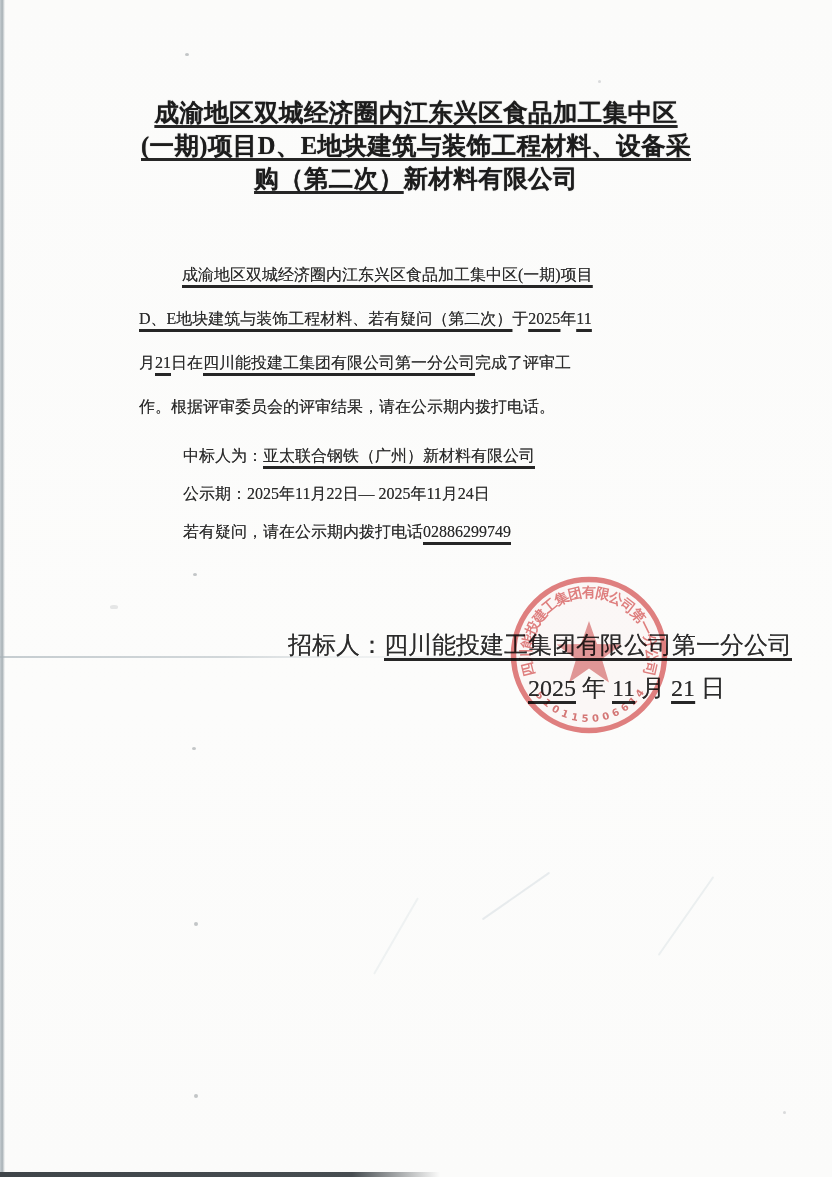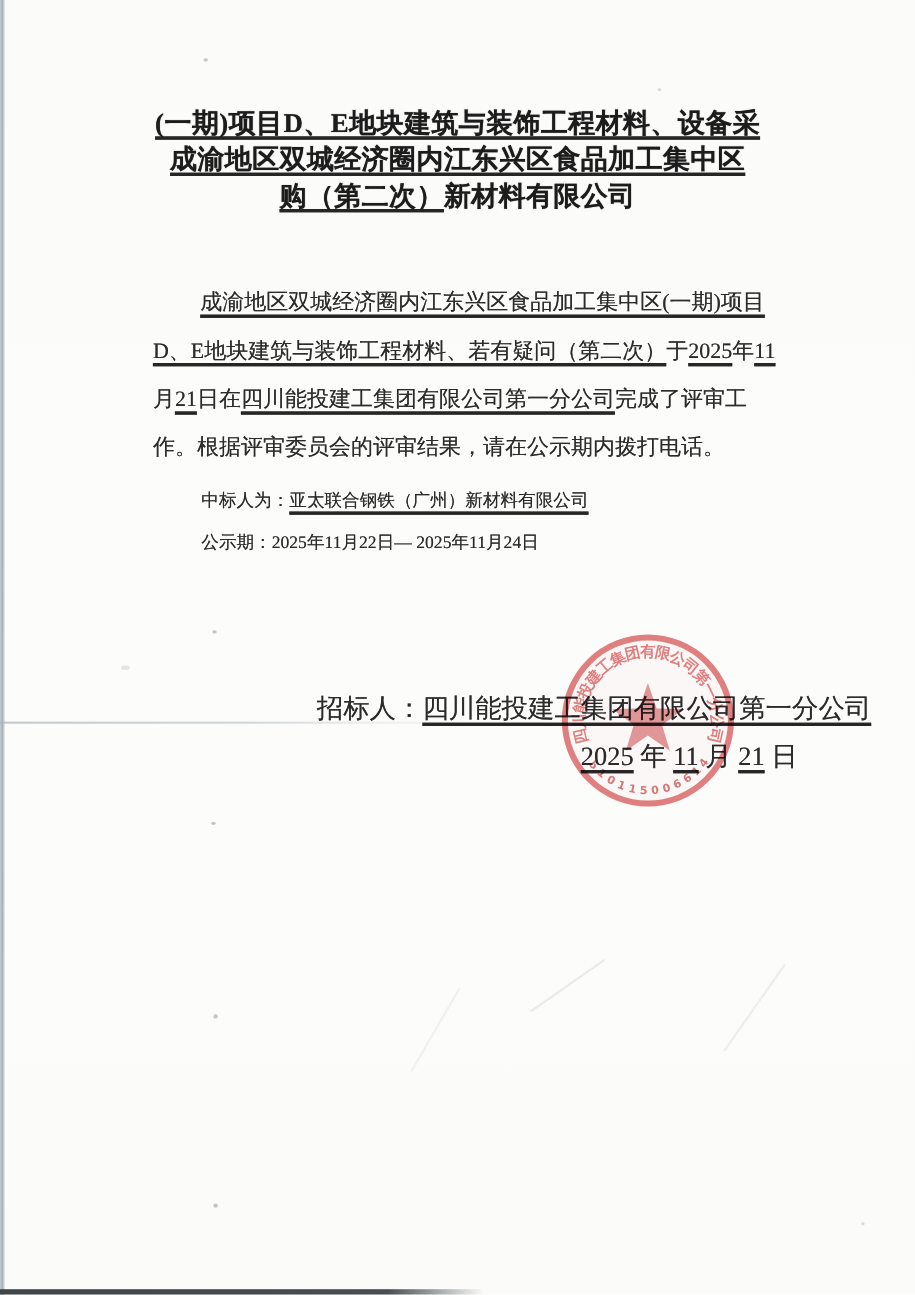--- a/index.html
+++ b/index.html
@@ -32,21 +32,21 @@
   
   .doc-title{
     position:absolute;top:96px;left:96px;right:96px;
     text-align:center;color:#1c1c1c;font-weight:700;
     font-size:24.5px;line-height:33px;letter-spacing:.4px;
     text-shadow:0 0 .8px rgba(25,25,25,.75);
     white-space:nowrap;
   }
   .para{
     position:absolute;top:253px;left:139px;
-    color:#2b2b2b;font-size:20px;line-height:44px;
+    color:#2b2b2b;font-size:16px;line-height:44px;
     text-shadow:0 0 .6px rgba(40,40,40,.65);
     white-space:nowrap;
   }
   .para .indent{padding-left:43px;}
   .award{
     position:absolute;top:437px;left:183px;
     color:#2b2b2b;font-size:16px;line-height:38px;
     text-shadow:0 0 .6px rgba(40,40,40,.65);
     white-space:nowrap;
   }
@@ -92,35 +92,36 @@
   <div class="speck" style="left:110px;top:605px;width:8px;height:4px;opacity:.2;border-radius:40%;"></div>
   <div class="speck" style="left:192px;top:747px;width:4px;height:3px;"></div>
   <div class="speck" style="left:194px;top:922px;width:4px;height:4px;"></div>
   <div class="speck" style="left:194px;top:1094px;width:4px;height:4px;"></div>
   <div class="speck" style="left:783px;top:1111px;width:3px;height:3px;opacity:.3;"></div>
   <div class="diag" style="left:475px;top:895px;width:82px;transform:rotate(-35deg);"></div>
   <div class="diag" style="left:638px;top:915px;width:96px;transform:rotate(-55deg);opacity:.7;"></div>
   <div class="diag" style="left:352px;top:935px;width:88px;transform:rotate(-60deg);opacity:.55;"></div>
 
   <div class="doc-title">
+    <div><span class="u">成渝地区双城经济圈内江东兴区食品加工集中区</span></div>
     <div><span class="u">(一期)项目D、E地块建筑与装饰工程材料、设备采</span></div>
-    <div><span class="u">成渝地区双城经济圈内江东兴区食品加工集中区</span></div>
     <div><span class="u">购（第二次）</span><span>新材料有限公司</span></div>
   </div>
 
   <div class="para">
     <div class="indent"><span class="u">成渝地区双城经济圈内江东兴区食品加工集中区(一期)项目</span></div>
     <div><span class="u">D、E地块建筑与装饰工程材料、若有疑问（第二次）</span><span>于</span><span class="u">2025</span><span>年</span><span class="u">11</span></div>
     <div><span>月</span><span class="u">21</span><span>日在</span><span class="u">四川能投建工集团有限公司第一分公司</span><span>完成了评审工</span></div>
     <div><span>作。根据评审委员会的评审结果，请在公示期内拨打电话。</span></div>
   </div>
 
   <div class="award">
     <div><span>中标人为：</span><span class="u">亚太联合钢铁（广州）新材料有限公司</span></div>
     <div><span>公示期：2025年11月22日— 2025年11月24日</span></div>
+    <div><span>若有疑问，请在公示期内拨打电话</span><span class="u">02886299749</span></div>
   </div>
 
   <div class="sig-tenderer"><span>招标人：</span><span class="u">四川能投建工集团有限公司第一分公司</span></div>
   <div class="sig-date"><span class="u">2025</span><span> 年 </span><span class="u">11</span><span> 月 </span><span class="u">21</span><span> 日</span></div>
 
   <div class="stamp">
     <svg width="168" height="168" viewBox="0 0 168 168">
       <defs>
         <path id="arcTop" d="M 29.5 103.8 A 58 58 0 1 1 138.5 103.8" fill="none"></path>
         <path id="arcBottom" d="M 29.1 122.4 A 67 67 0 0 0 138.9 122.4" fill="none"></path>

